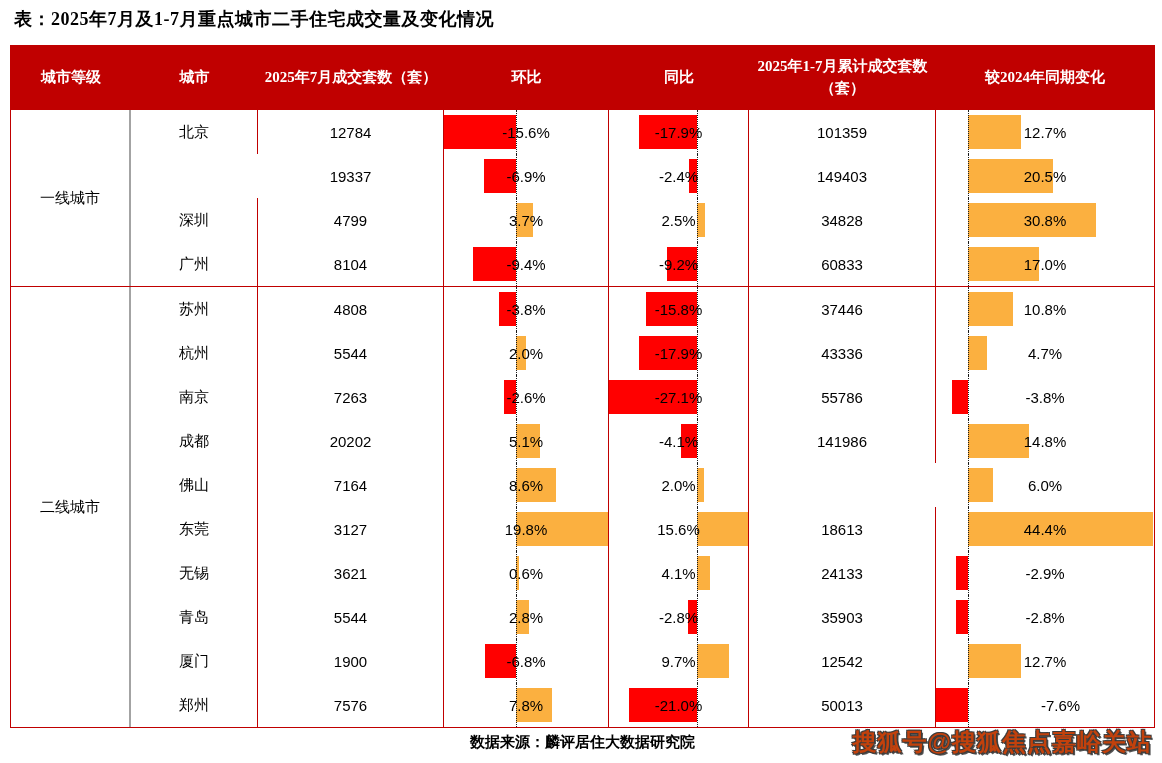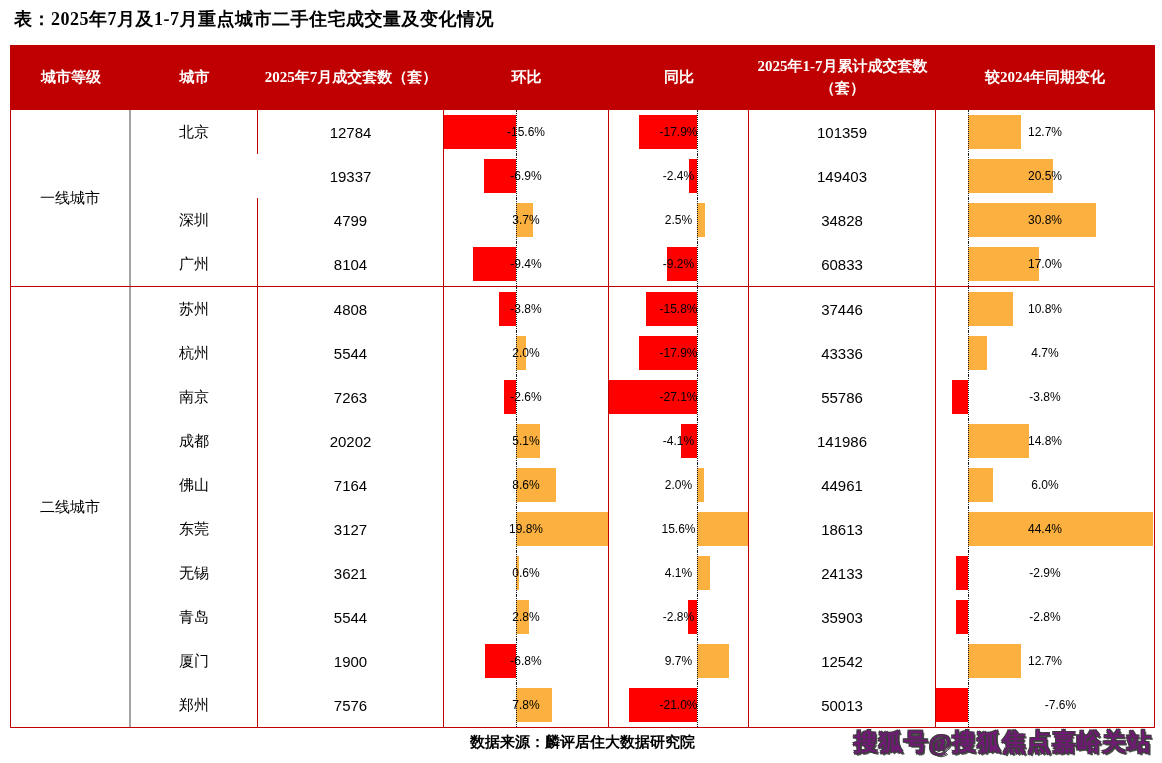--- a/index.html
+++ b/index.html
@@ -40,32 +40,32 @@
   }
   .cell.last{border-right:none;}
   .citycell{font-family:"Liberation Serif","DejaVu Serif",serif;}
   .barcell .zline{
     position:absolute;top:0;bottom:0;width:0;border-left:1px dotted #1a1a1a;
   }
   .barcell .bar{
     position:absolute;top:5px;height:34px;
   }
   .barcell .blabel{
-    position:relative;z-index:2;font-size:12px;
+    position:relative;z-index:2;font-size:15px;
   }
   .source{
     position:absolute;left:10px;top:733px;width:1145px;text-align:center;
     font-size:15px;font-weight:bold;
     font-family:"Liberation Serif","DejaVu Serif",serif;
   }
   .watermark{
     position:absolute;right:10px;top:726px;font-size:24px;font-weight:bold;
-    color:#701a75;letter-spacing:1px;
+    color:#c2410c;letter-spacing:1px;
     text-shadow:1px 1px 0 #3c3c3c,-1px -1px 0 #3c3c3c,1px -1px 0 #3c3c3c,-1px 1px 0 #3c3c3c,2px 2px 0 #555;
-    font-family:Liberation Serif, serif;white-space:nowrap;
+    font-family:Liberation Sans, sans-serif;white-space:nowrap;
   }
 </style>
 </head>
 <body>
 
 <div class="title">表：2025年7月及1-7月重点城市二手住宅成交量及变化情况</div>
 
 <div class="tbl">
   <div class="thead" id="thead" style="background: rgb(192, 0, 0);">
     <div class="hcell">城市等级</div>
@@ -230,21 +230,20 @@
         <div class="cell barcell" style="grid-area: 5 / 4;">
           <div class="bar" style="width: 39.8px; left: 72.3px; background: rgb(251, 176, 64);"></div>
           <div class="zline" style="left: 72.3px;"></div>
           <span class="blabel">8.6%</span>
         </div>
         <div class="cell barcell" style="grid-area: 5 / 5;">
           <div class="bar" style="width: 6.5px; left: 88.2px; background: rgb(251, 176, 64);"></div>
           <div class="zline" style="left: 88.2px;"></div>
           <span class="blabel">2.0%</span>
         </div>
-        <div class="cell" style="grid-area: 5 / 6;">44961</div>
         <div class="cell last barcell" style="grid-area: 5 / 7;">
           <div class="bar" style="width: 25px; left: 31.7px; background: rgb(251, 176, 64);"></div>
           <div class="zline" style="left: 31.7px;"></div>
           <span class="blabel">6.0%</span>
         </div>
         <div class="cell citycell" style="grid-area: 6 / 2;">东莞</div>
         <div class="cell" style="grid-area: 6 / 3;">3127</div>
         <div class="cell barcell" style="grid-area: 6 / 4;">
           <div class="bar" style="width: 91.7px; left: 72.3px; background: rgb(251, 176, 64);"></div>
           <div class="zline" style="left: 72.3px;"></div>

